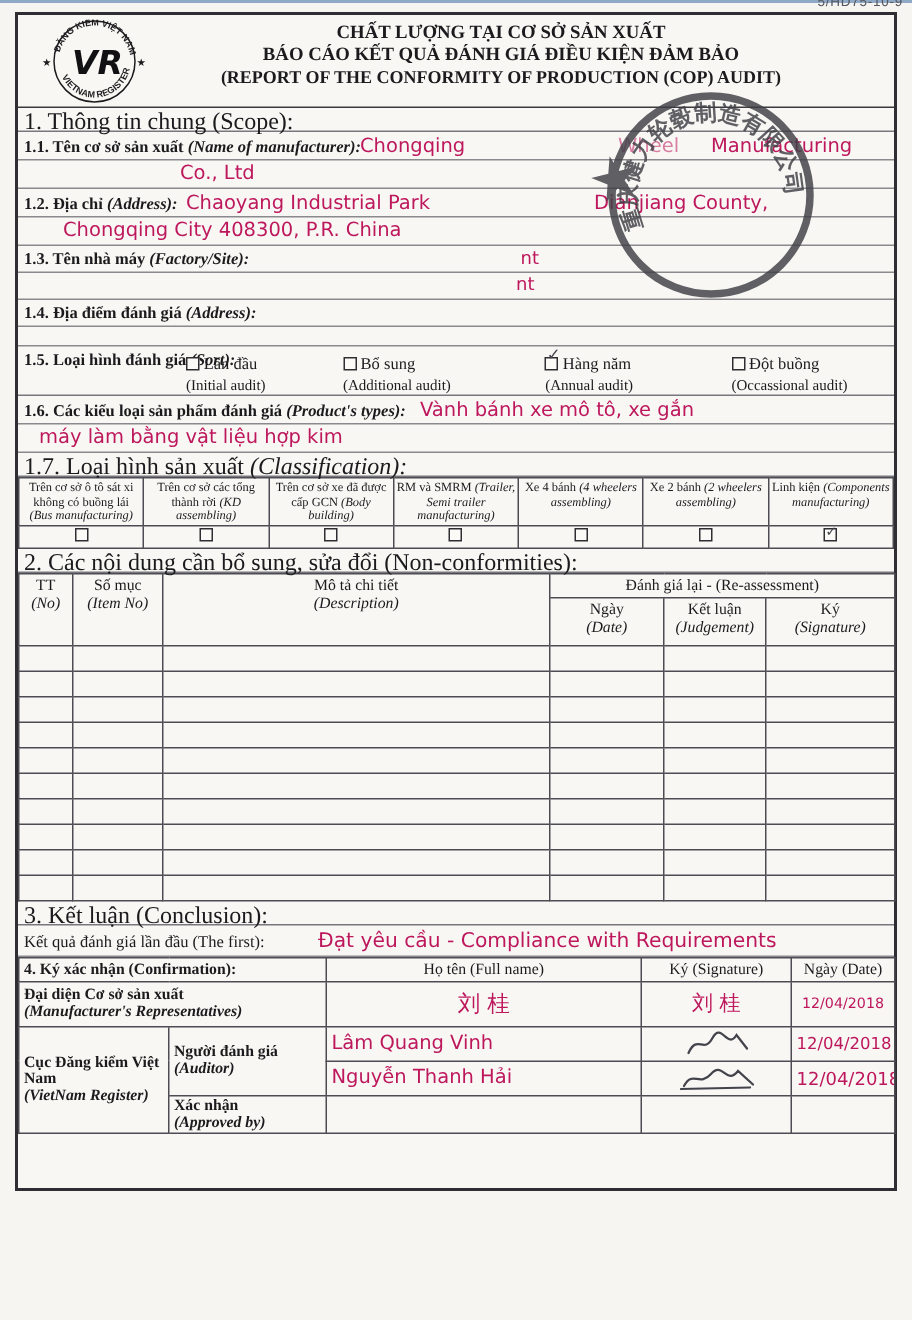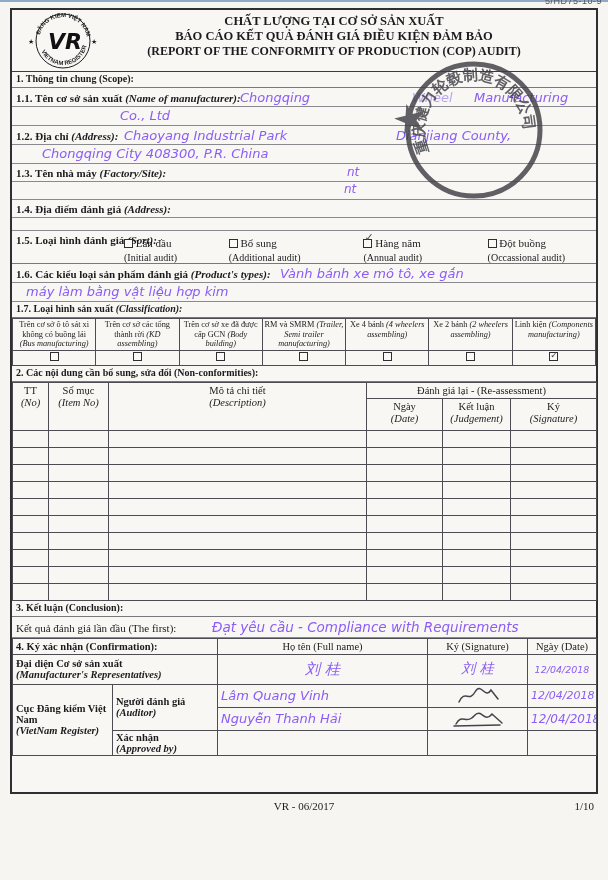--- a/index.html
+++ b/index.html
@@ -11,28 +11,28 @@
   .frame { position:absolute; left:10px; top:8px; width:588px; height:786px; border:2px solid #2e2e33; background:#f8f7f4; }
 
   .hdr { height:62px; position:relative; border-bottom:1.4px solid #3a3a3f; }
   .titles { text-align:center; padding-top:4px; padding-left:70px; padding-right:10px; }
   .t1 { font-weight:bold; font-size:12.5px; line-height:15px; }
   .t3 { font-weight:bold; font-size:12px; line-height:15px; }
   .sono { font-size:11px; margin-top:1px; }
 
   .logo { position:absolute; left:12px; top:3px; width:78px; height:56px; }
 
-  .sect-head { height:16px; font-weight:bold; font-size:10px; padding:1px 0 0 4px; border-bottom:1px solid #77777c; }
+  .sect-head { height:16px; font-weight:normal; font-size:16px; padding:1px 0 0 4px; border-bottom:1px solid #77777c; }
   .lbl { font-weight:bold; font-size:11px; }
   .lbl .en { font-style:italic; }
   .row { position:relative; border-bottom:1px solid #8a8a8e; }
   .r19 { height:19px; } .r18 { height:18px; } .r13 { height:13px; }
   .row .lbl { position:absolute; left:4px; bottom:2px; white-space:nowrap; }
 
-  .hw { font-family:"DejaVu Sans", sans-serif; font-style:italic; color:#8b5cf6; font-size:13px; white-space:nowrap; }
+  .hw { font-family:"DejaVu Sans", sans-serif; color:#be185d; font-size:13px; white-space:nowrap; }
   .hw-abs { position:absolute; }
 
   .cb { display:inline-block; width:9px; height:9px; border:1.3px solid #2f2f33; background:#fbfaf7; vertical-align:-1px; position:relative; }
   .cb .mk { position:absolute; left:0px; top:-9px; font-family:"DejaVu Sans",sans-serif; font-style:italic; font-size:11px; color:#43434c; }
 
   .f15 { height:33px; border-bottom:1px solid #77777c; position:relative; }
   .f15 .opts { position:absolute; left:112px; top:2px; right:2px; display:flex; }
   .opt { text-align:left; }
   .opt .ol { font-size:11px; }
   .opt .os { font-size:10px; display:block; padding-top:1px; }
@@ -355,18 +355,14 @@
     <defs>
         <path id="ring" d="M 84,84 m -50,0 a 50,50 0 1,1 100,0 a 50,50 0 1,1 -100,0"></path>
       </defs>
     <circle cx="84" cy="84" r="66" fill="none" stroke="#3e3e45" stroke-width="5"></circle>
     <text font-size="15" fill="#3e3e45" transform="rotate(-28 84 84)" style="font-family:'DejaVu Sans',sans-serif;font-weight:bold">
       <textPath href="#ring" startOffset="2">重庆健力轮毂制造有限公司</textPath>
     </text>
     <text x="2" y="86" font-size="40" fill="#3e3e45" transform="rotate(-14 22 72)">★</text>
   </svg>
 
-  <div class="pagefoot">
-    <span class="pf-code">VR - 06/2017</span>
-    <span class="pf-num">1/10</span>
-  </div>
 
 </div>
 
 </body></html>

